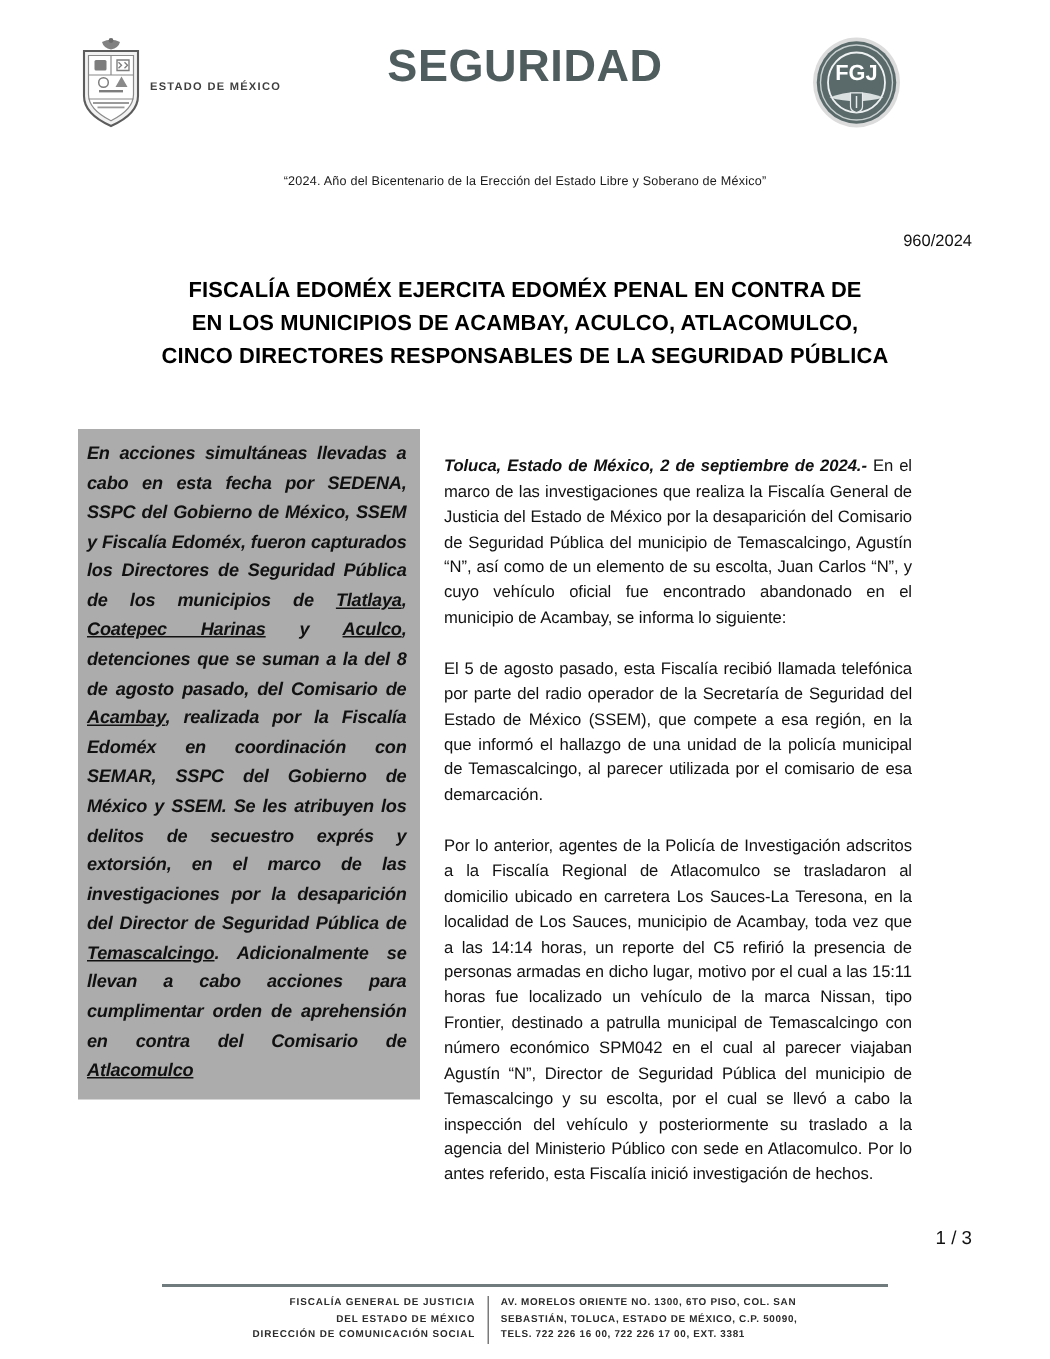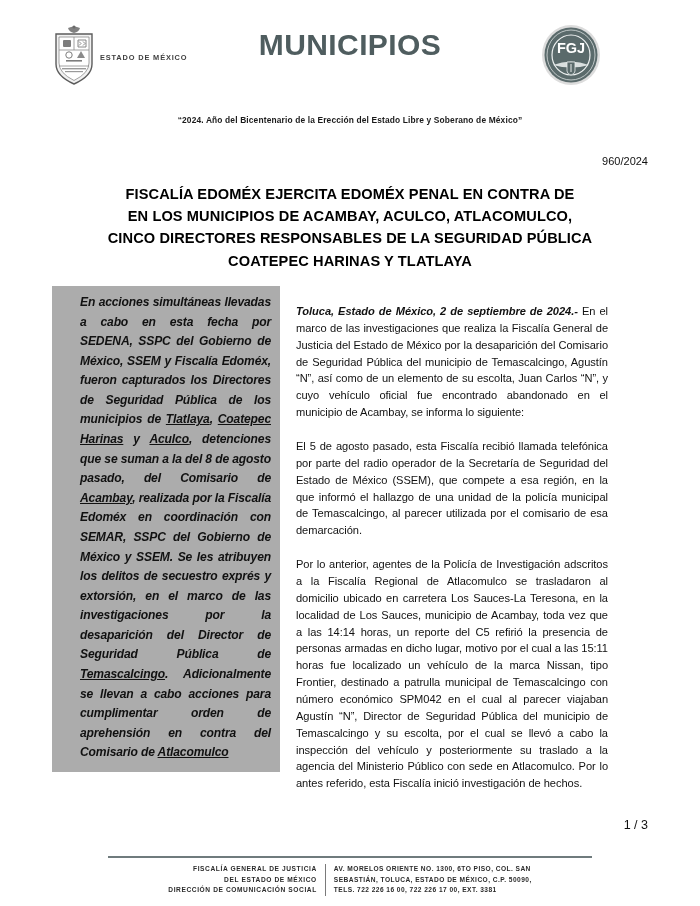--- a/index.html
+++ b/index.html
@@ -73,21 +73,21 @@
   }
   .fgj-wrap { width: 62px; height: 62px; }
 
   .bicentenario {
     position: absolute;
     left: 0;
     top: 115px;
     width: 700px;
     text-align: center;
     font-size: 8.4px;
-    font-weight: 700;
+    font-weight: 400;
     color: #1a1a1a;
     letter-spacing: 0.15px;
   }
 
   
   .folio {
     position: absolute;
     right: 52px;
     top: 155px;
     font-size: 11px;
@@ -120,21 +120,21 @@
     width: 700px;
     padding: 0 52px;
     box-sizing: border-box;
     display: flex;
     align-items: flex-start;
     gap: 16px;
   }
   .sidebar {
     width: 228px;
     background: #acacac;
-    padding: 7px 9px 9px 28px;
+    padding: 7px 9px 9px 6px;
     box-sizing: border-box;
     font-style: italic;
     font-weight: 700;
     font-size: 12.1px;
     line-height: 1.62;
     text-align: justify;
     color: #111;
     letter-spacing: -0.15px;
   }
   .sidebar u { text-decoration: underline; }
@@ -234,21 +234,21 @@
           <g fill="#6b6b6b">
             <path d="M20 4 q6 -3 12 0 q-1 4 -6 5 q-5 -1 -6 -5 z" opacity="0.85"></path>
             <circle cx="26" cy="3" r="1.6"></circle>
           </g>
         </svg>
       </div>
       <div class="edomex-caption">ESTADO DE MÉXICO</div>
     </div>
 
     <div class="title-block">
-      <div class="line">MUNICIPIOS</div>
+      <div class="line">SEGURIDAD</div>
     </div>
 
     <div class="fgj-logo">
       <div class="fgj-wrap">
         <svg viewBox="0 0 62 62" width="62" height="62" aria-hidden="true">
           <ellipse cx="31" cy="31" rx="29" ry="30" fill="#dcdcdc"></ellipse>
           <ellipse cx="31" cy="31" rx="26.5" ry="27.5" fill="#5a6a6b"></ellipse>
           <ellipse cx="31" cy="31" rx="24" ry="25" fill="none" stroke="#c9d0d0" stroke-width="0.9"></ellipse>
           <ellipse cx="31" cy="31" rx="19" ry="20" fill="none" stroke="#eef1f1" stroke-width="1.2"></ellipse>
           <text x="31" y="29" font-family="Liberation Sans, sans-serif" font-size="14.5" font-weight="bold" fill="#ffffff" text-anchor="middle">FGJ</text>
@@ -261,21 +261,20 @@
   </div>
 
   <div class="bicentenario">“2024. Año del Bicentenario de la Erección del Estado Libre y Soberano de México”</div>
 
   <div class="folio">960/2024</div>
 
   <div class="headline">
     <span class="hl">FISCALÍA EDOMÉX EJERCITA EDOMÉX PENAL EN CONTRA DE</span>
     <span class="hl">EN LOS MUNICIPIOS DE ACAMBAY, ACULCO, ATLACOMULCO,</span>
     <span class="hl">CINCO DIRECTORES RESPONSABLES DE LA SEGURIDAD PÚBLICA</span>
-    <span class="hl">COATEPEC HARINAS Y TLATLAYA</span>
   </div>
 
   <div class="content">
 
     <aside class="sidebar">
       <span>En acciones simultáneas llevadas a cabo en esta fecha por SEDENA, SSPC del Gobierno de México, SSEM y Fiscalía Edoméx, fueron capturados los Directores de Seguridad Pública de los municipios de </span><u>Tlatlaya</u><span>, </span><u>Coatepec Harinas</u><span> y </span><u>Aculco</u><span>, detenciones que se suman a la del 8 de agosto pasado, del Comisario de </span><u>Acambay</u><span>, realizada por la Fiscalía Edoméx en coordinación con SEMAR, SSPC del Gobierno de México y SSEM. Se les atribuyen los delitos de secuestro exprés y extorsión, en el marco de las investigaciones por la desaparición del Director de Seguridad Pública de </span><u>Temascalcingo</u><span>. Adicionalmente se llevan a cabo acciones para cumplimentar orden de aprehensión en contra del Comisario de </span><u>Atlacomulco</u>
     </aside>
 
     <div class="body-col">
       <p><span class="lede">Toluca, Estado de México, 2 de septiembre de 2024.-</span><span> En el marco de las investigaciones que realiza la Fiscalía General de Justicia del Estado de México por la desaparición del Comisario de Seguridad Pública del municipio de Temascalcingo, Agustín “N”, así como de un elemento de su escolta, Juan Carlos “N”, y cuyo vehículo oficial fue encontrado abandonado en el municipio de Acambay, se informa lo siguiente:</span></p>

